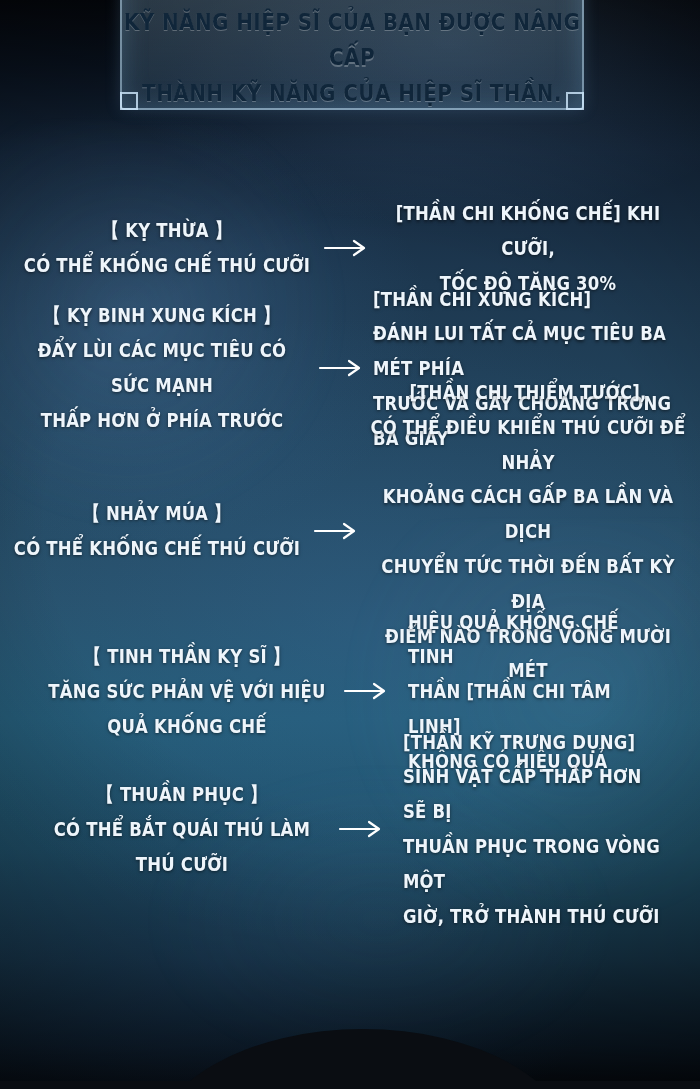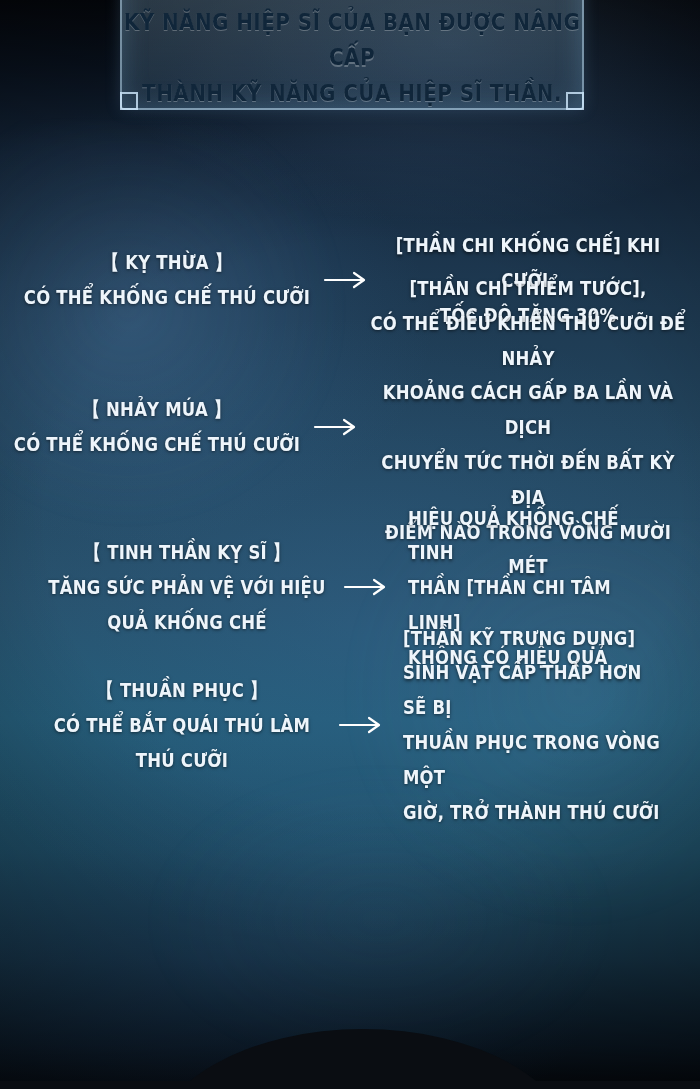--- a/index.html
+++ b/index.html
@@ -137,21 +137,21 @@
   .arrow {
     width: 56px;
     display: flex;
     align-items: center;
     justify-content: center;
     color: #ffffff;
     flex: 0 0 56px;
   }
   .arrow svg { display: block; }
 
-  .row-1 { height: 104px; margin-top: 32px; }
+  .row-1 { height: 104px; }
   .row-2 { height: 136px; }
   .row-3 { height: 190px; }
   .row-4 { height: 130px; }
   .row-5 { height: 146px; }
 
   .row-2 .col.left  { text-align: center; }
   .row-2 .col.right { text-align: left; width: 310px; }
   .row-3 .col.right { text-align: center; width: 320px; }
   .row-4 .col.right { text-align: left; width: 250px; padding-left: 14px; }
   .row-5 .col.right { text-align: left; width: 260px; padding-left: 14px; }
@@ -200,20 +200,33 @@
 CÓ THỂ KHỐNG CHẾ THÚ CƯỠI</div>
       <div class="arrow">
         <svg width="46" height="18" viewBox="0 0 46 18" aria-hidden="true">
           <path d="M2 9 H40 M31 2 L41 9 L31 16" fill="none" stroke="#ffffff" stroke-width="2.2" stroke-linecap="round" stroke-linejoin="round"></path>
         </svg>
       </div>
       <div class="col right">[THẦN CHI KHỐNG CHẾ] KHI CƯỠI,
 TỐC ĐỘ TĂNG 30%</div>
     </div>
 
+    <div class="row row-2">
+      <div class="col left">【 KỴ BINH XUNG KÍCH 】
+ĐẨY LÙI CÁC MỤC TIÊU CÓ SỨC MẠNH
+THẤP HƠN Ở PHÍA TRƯỚC</div>
+      <div class="arrow">
+        <svg width="46" height="18" viewBox="0 0 46 18" aria-hidden="true">
+          <path d="M2 9 H40 M31 2 L41 9 L31 16" fill="none" stroke="#ffffff" stroke-width="2.2" stroke-linecap="round" stroke-linejoin="round"></path>
+        </svg>
+      </div>
+      <div class="col right">[THẦN CHI XUNG KÍCH]
+ĐÁNH LUI TẤT CẢ MỤC TIÊU BA MÉT PHÍA
+TRƯỚC VÀ GÂY CHOÁNG TRONG BA GIÂY</div>
+    </div>
 
     <div class="row row-3">
       <div class="col left">【 NHẢY MÚA 】
 CÓ THỂ KHỐNG CHẾ THÚ CƯỠI</div>
       <div class="arrow">
         <svg width="46" height="18" viewBox="0 0 46 18" aria-hidden="true">
           <path d="M2 9 H40 M31 2 L41 9 L31 16" fill="none" stroke="#ffffff" stroke-width="2.2" stroke-linecap="round" stroke-linejoin="round"></path>
         </svg>
       </div>
       <div class="col right">[THẦN CHI THIỂM TƯỚC],

